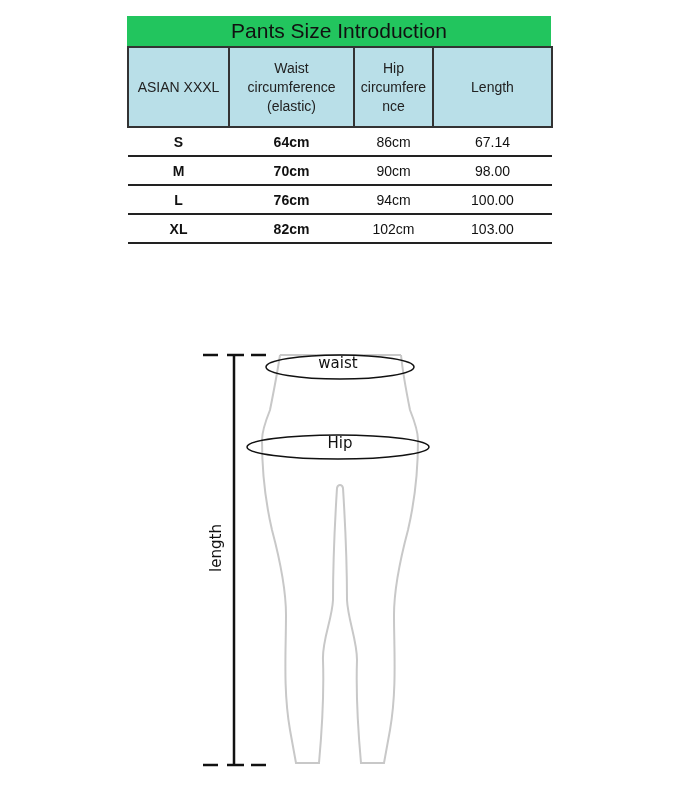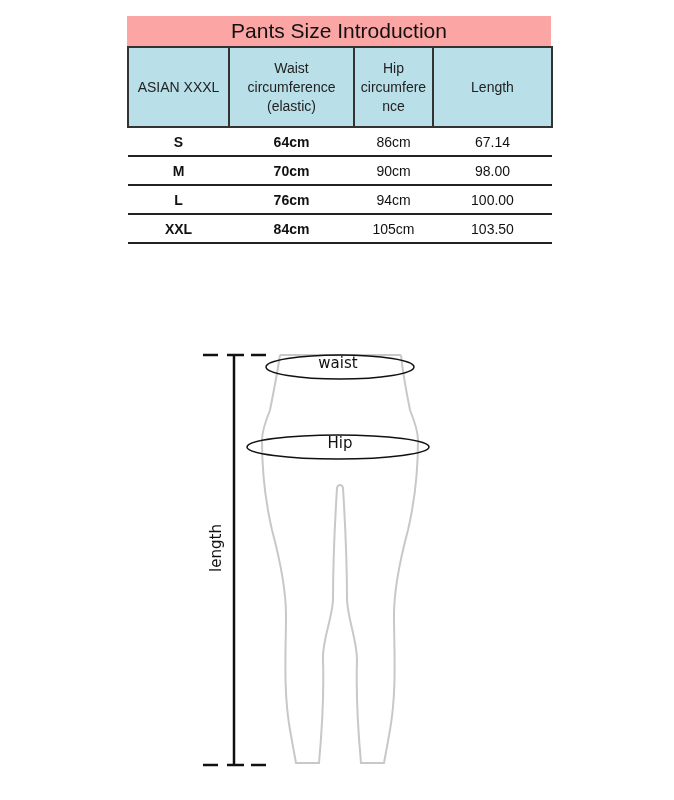--- a/index.html
+++ b/index.html
@@ -1,17 +1,17 @@
 <!DOCTYPE html>
 <html><head>
 <meta charset="utf-8">
 <style>
   html, body { margin:0; padding:0; background:#ffffff; }
   body { width:674px; height:800px; position:relative; overflow:hidden; font-family:"Liberation Sans", sans-serif; }
-  .title-bar { position:absolute; left:127px; top:16px; width:424px; height:30px; background:#fca5a5; color:#111; font-size:21px; text-align:center; line-height:30px; }
+  .title-bar { position:absolute; left:127px; top:16px; width:424px; height:30px; background:#22c55e; color:#111; font-size:21px; text-align:center; line-height:30px; }
   table.size-table { position:absolute; left:127px; top:46px; width:424px; border-collapse:collapse; table-layout:fixed; }
   table.size-table th { background:#b9dfe8; border:2px solid #333; font-weight:normal; font-size:14px; color:#222; height:78px; padding:0 2px; line-height:19px; text-align:center; vertical-align:middle; }
   table.size-table td { height:27px; border-bottom:2px solid #222; font-size:14px; text-align:center; color:#111; padding:0; }
   td.b { font-weight:bold; }
   .diagram { position:absolute; left:0; top:340px; width:674px; height:440px; }
 </style>
 </head>
 <body>
 
 <div class="title-bar">Pants Size Introduction</div>
@@ -44,24 +44,24 @@
         <td>90cm</td>
         <td>98.00</td>
       </tr>
     <tr>
         <td class="b">L</td>
         <td class="b">76cm</td>
         <td>94cm</td>
         <td>100.00</td>
       </tr>
     <tr>
-        <td class="b">XXL</td>
-        <td class="b">84cm</td>
-        <td>105cm</td>
-        <td>103.50</td>
+        <td class="b">XL</td>
+        <td class="b">82cm</td>
+        <td>102cm</td>
+        <td>103.00</td>
       </tr>
   </tbody>
 </table>
 
 <svg class="diagram" viewBox="0 340 674 440" width="674" height="440">
 
   <g stroke="#111" stroke-width="2.5" fill="none">
     <line x1="203" y1="355" x2="218" y2="355"></line>
     <line x1="227" y1="355" x2="244" y2="355"></line>
     <line x1="251" y1="355" x2="266" y2="355"></line>

